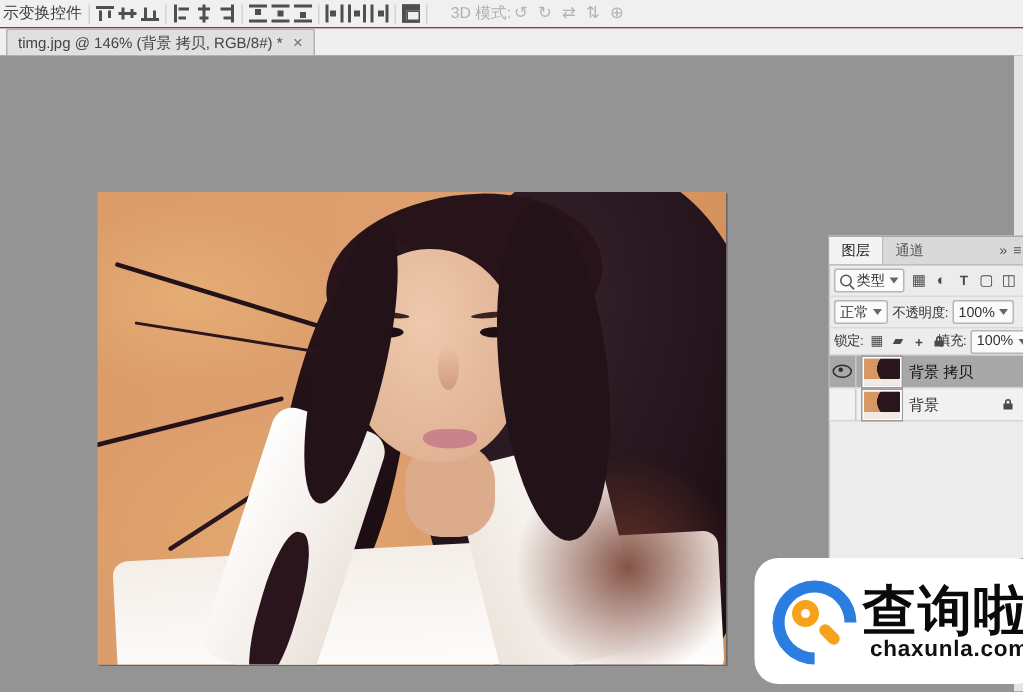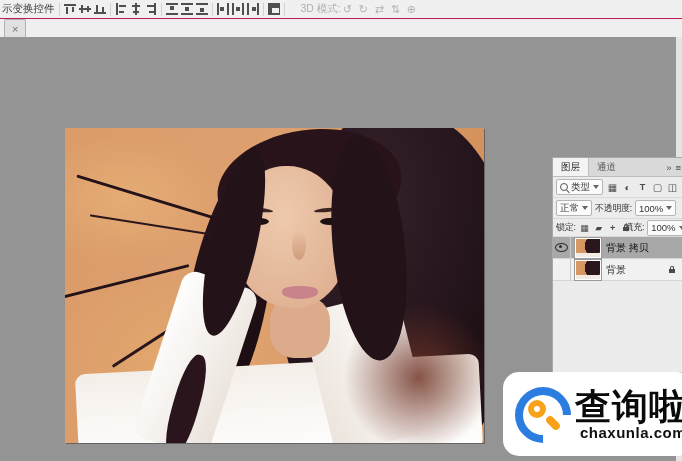--- a/index.html
+++ b/index.html
@@ -181,20 +181,21 @@
       <span class="t3 rotate-3d-icon"></span>
       <span class="t3 roll-3d-icon"></span>
       <span class="t3 drag-3d-icon"></span>
       <span class="t3 slide-3d-icon"></span>
       <span class="t3 scale-3d-icon"></span>
     </span>
 </div>
 
 <div class="tabbar">
   <div class="doc-tab">
+    <span>timg.jpg @ 146% (背景 拷贝, RGB/8#) *</span>
     <span class="tab-close">×</span>
   </div>
 </div>
 
 <div class="canvas-area"></div>
 <div class="dock-strip"></div>
 
 <div class="photo">
   <div class="hair-main"></div>
   <div class="hair-top"></div>

